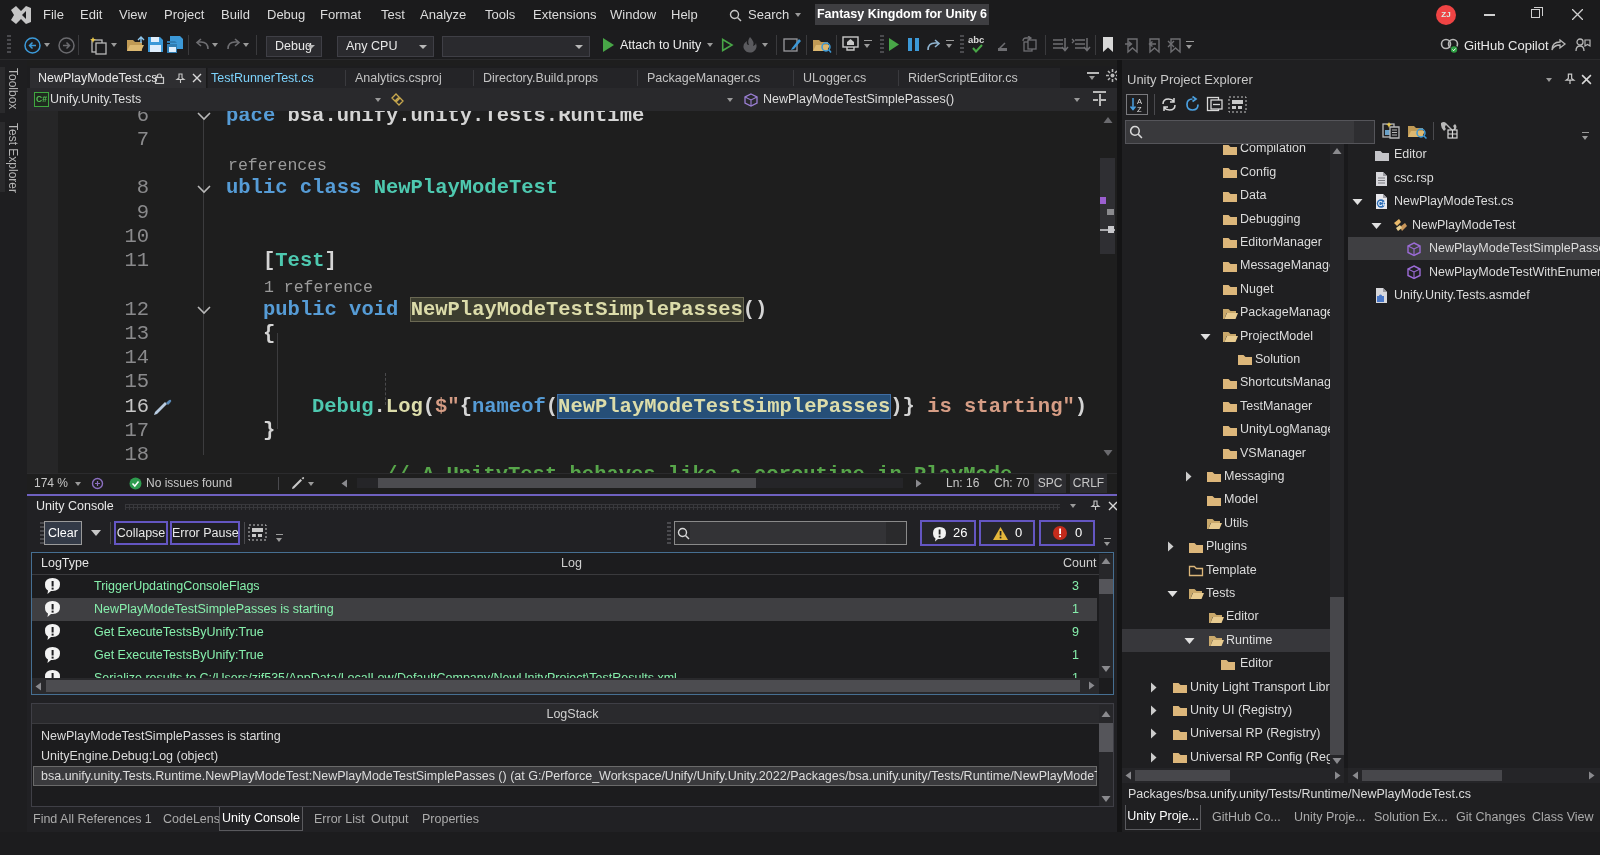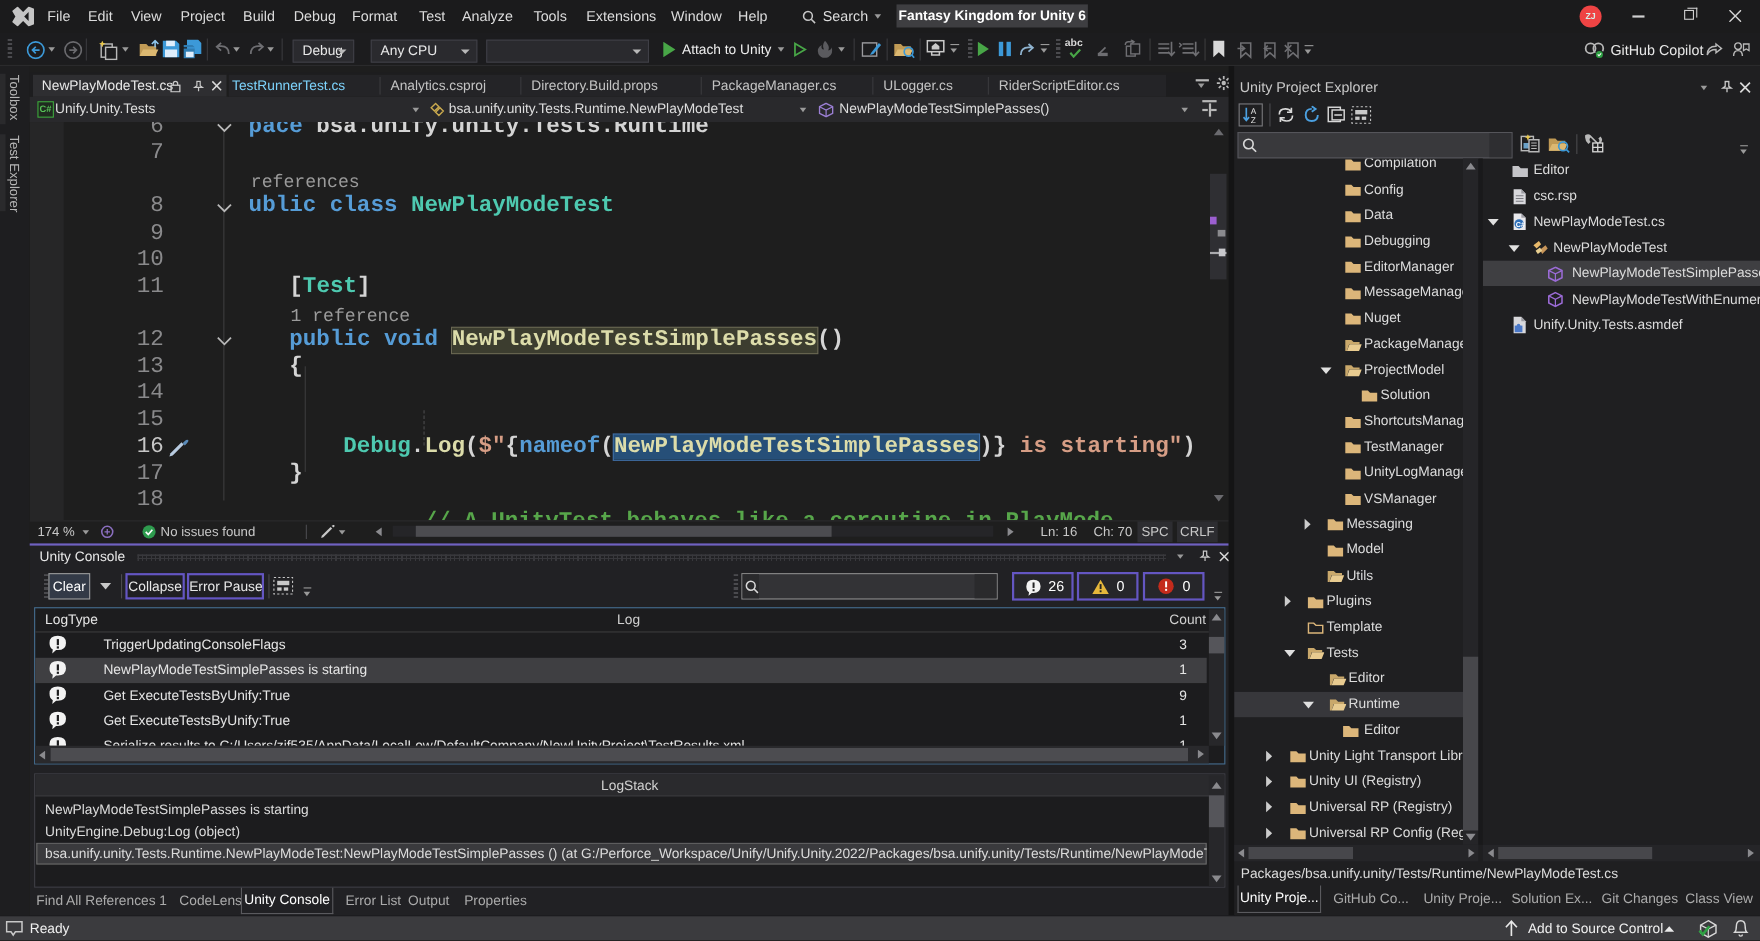--- a/index.html
+++ b/index.html
@@ -39,21 +39,21 @@
 .kw{color:#569cd6}.ty{color:#4ec9b0}.mt{color:#dcdcaa}.cm{color:#57a64a}.st{color:#d69d85}
 
 #edbar{left:0;top:413px;width:1090px;height:19px;background:#1e1e1e;border-top:1px solid #2b2b2d;
  font-size:12px;color:#c8c8c8}
 
 #console{left:0;top:434px;width:1090px;height:338px;background:#212124;border-top:2px solid #6f61c0}
 .btnp{position:absolute;border:2px solid #6456c2;background:#1f1f22;color:#e8e8e8;font-size:12.5px;
  text-align:center;white-space:nowrap}
 .badge{position:absolute;top:24px;height:26px;border:2px solid #6456c2;background:#26262a;color:#fff;font-size:13px}
 #grid{left:4px;top:56px;width:1083px;height:143px;background:#1c1c1e;border:1px solid #466f92}
-.grow{position:absolute;left:0;width:1065px;height:23px;font-size:12.5px;color:#e5e5e5;line-height:23px;white-space:nowrap}
+.grow{position:absolute;left:0;width:1065px;height:23px;font-size:12.5px;color:#86efac;line-height:23px;white-space:nowrap}
 #logstack{left:4px;top:207px;width:1083px;height:104px;background:#1c1c1e;border:1px solid #3f3f46}
 .lsrow{position:absolute;left:1px;width:1064px;height:20px;font-size:12.5px;color:#dcdcdc;line-height:20px;white-space:nowrap;overflow:hidden}
 #ctabs{left:0;top:311px;width:1090px;height:26px;font-size:12.5px;color:#ababab}
 
 #rdivider{left:1117px;top:60px;width:5px;height:772px;background:#141415}
 #rpanel{left:1122px;top:60px;width:478px;height:772px;background:#1f1f21}
 .trow{position:absolute;height:23px;font-size:12.5px;color:#dcdcdc;line-height:23px;white-space:nowrap}
 
 #statusbar{left:0;top:833px;width:1600px;height:22px;background:#3b3b3e;color:#f0f0f0;font-size:12.5px}
 .scroll{background:#2e2e31}
@@ -286,21 +286,20 @@
  </div>
 
  <div class="a" id="breadcrumb">
   <div class="a" style="left:7px;top:4px;width:15px;height:15px;border:1.2px solid #3fa73f;background:#1f2a1f"></div>
   <span class="a" style="left:9px;top:4px;font-size:8.5px;color:#57c057;font-weight:bold;line-height:15px">C#</span>
   <span class="a" style="left:23px">Unify.Unity.Tests</span>
   <span class="a carr" style="left:348px;top:10px"></span>
   <svg class="a" style="left:363px;top:5px" width="15" height="14" viewBox="0 0 15 14">
    <path d="M2 5 L6 1 L9 4 L5 8 Z M6 9 L10 5 L13 8 L9 12 Z" fill="none" stroke="#c9a94e" stroke-width="1.3"></path>
   </svg>
-  <span class="a" style="left:381px">bsa.unify.unity.Tests.Runtime.NewPlayModeTest</span>
   <span class="a carr" style="left:700px;top:10px"></span>
   <svg class="a" style="left:717px;top:5px" width="14" height="14" viewBox="0 0 14 14">
    <path d="M7 1 L13 4 V10 L7 13 L1 10 V4 Z" fill="none" stroke="#9b7fd4" stroke-width="1.3"></path>
    <path d="M1 4 L7 7 L13 4 M7 7 V13" stroke="#9b7fd4" stroke-width="1.1" fill="none"></path>
   </svg>
   <span class="a" style="left:736px">NewPlayModeTestSimplePasses()</span>
   <span class="a carr" style="left:1047px;top:10px"></span>
   <div class="a" style="left:1066px;top:3px;width:13px;height:1.6px;background:#b8b8b8"></div>
   <div class="a" style="left:1072px;top:6px;width:1.6px;height:12px;background:#b8b8b8"></div>
   <div class="a" style="left:1066px;top:11px;width:5px;height:1.6px;background:#b8b8b8"></div>
@@ -932,35 +931,13 @@
 
  <div class="a" style="left:0;top:745px;width:478px;height:27px;font-size:12.5px;color:#ababab">
   <div class="a" style="left:3px;top:0;width:76px;height:25px;border:1px solid #5a5a5e;border-top:none;color:#fff;text-align:center;line-height:23px">Unity Proje...</div>
   <span class="a" style="left:90px;top:5px">GitHub Co...</span>
   <span class="a" style="left:172px;top:5px">Unity Proje...</span>
   <span class="a" style="left:252px;top:5px">Solution Ex...</span>
   <span class="a" style="left:334px;top:5px">Git Changes</span>
   <span class="a" style="left:410px;top:5px">Class View</span>
  </div>
 </div>
-<div class="a" id="statusbar">
- <svg class="a" style="left:5px;top:4px" width="16" height="15" viewBox="0 0 16 15">
-  <path d="M1 1 H15 V10 H9 L7 13 L5 10 H1 Z" fill="none" stroke="#c8c8c8" stroke-width="1.4"></path>
- </svg>
- <span class="a" style="left:27px;top:4px">Ready</span>
- <svg class="a" style="left:1367px;top:3px" width="14" height="16" viewBox="0 0 14 16">
-  <path d="M7 15 V2 M2 7 L7 1.5 L12 7" stroke="#e8e8e8" stroke-width="1.5" fill="none"></path>
- </svg>
- <span class="a" style="left:1389px;top:4px">Add to Source Control</span>
- <svg class="a" style="left:1512px;top:8px" width="11" height="7" viewBox="0 0 11 7">
-        <path d="M1 6 L5.5 1 L10 6 Z" fill="#e8e8e8"></path>
-      </svg>
- <svg class="a" style="left:1543px;top:2px" width="20" height="19" viewBox="0 0 20 19">
-  <path d="M10 2 L17 6 V13 L10 17 L3 13 V6 Z" fill="none" stroke="#d8d8d8" stroke-width="1.3"></path>
-  <path d="M3 6 L10 9.5 L17 6 M10 9.5 V17" stroke="#d8d8d8" stroke-width="1.1" fill="none"></path>
-  <path d="M2 11 L5 14.5 L11 7" stroke="#2ea043" stroke-width="2.4" fill="none"></path>
- </svg>
- <svg class="a" style="left:1575px;top:3px" width="15" height="16" viewBox="0 0 15 16">
-  <path d="M7.5 1 Q11.5 1 11.5 6 Q11.5 10 13 11.5 H2 Q3.5 10 3.5 6 Q3.5 1 7.5 1 Z" fill="none" stroke="#d8d8d8" stroke-width="1.3"></path>
-  <path d="M6 13.5 Q6 15 7.5 15 Q9 15 9 13.5" fill="none" stroke="#d8d8d8" stroke-width="1.3"></path>
- </svg>
 </div>
-</div>
 
 </body></html>

